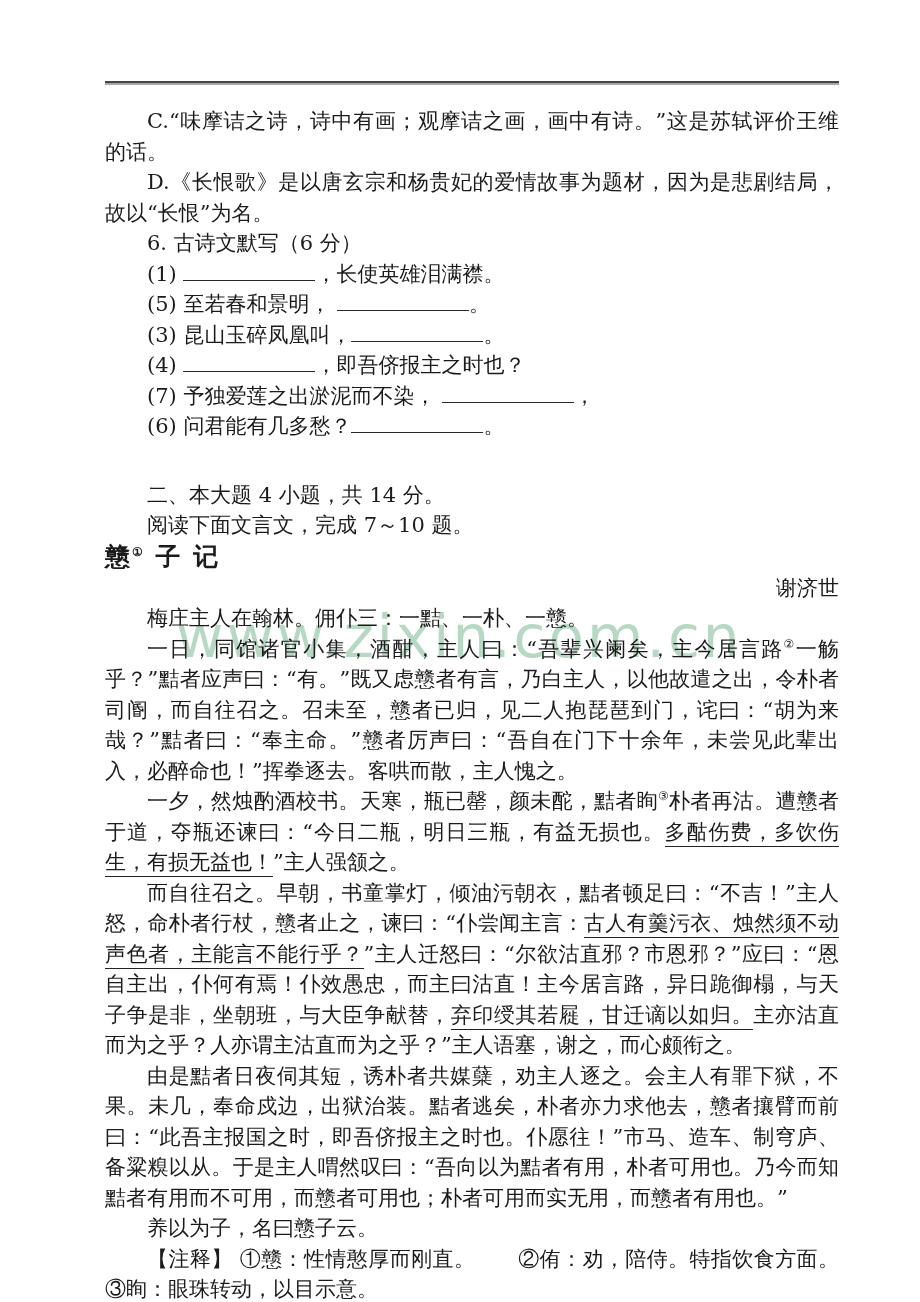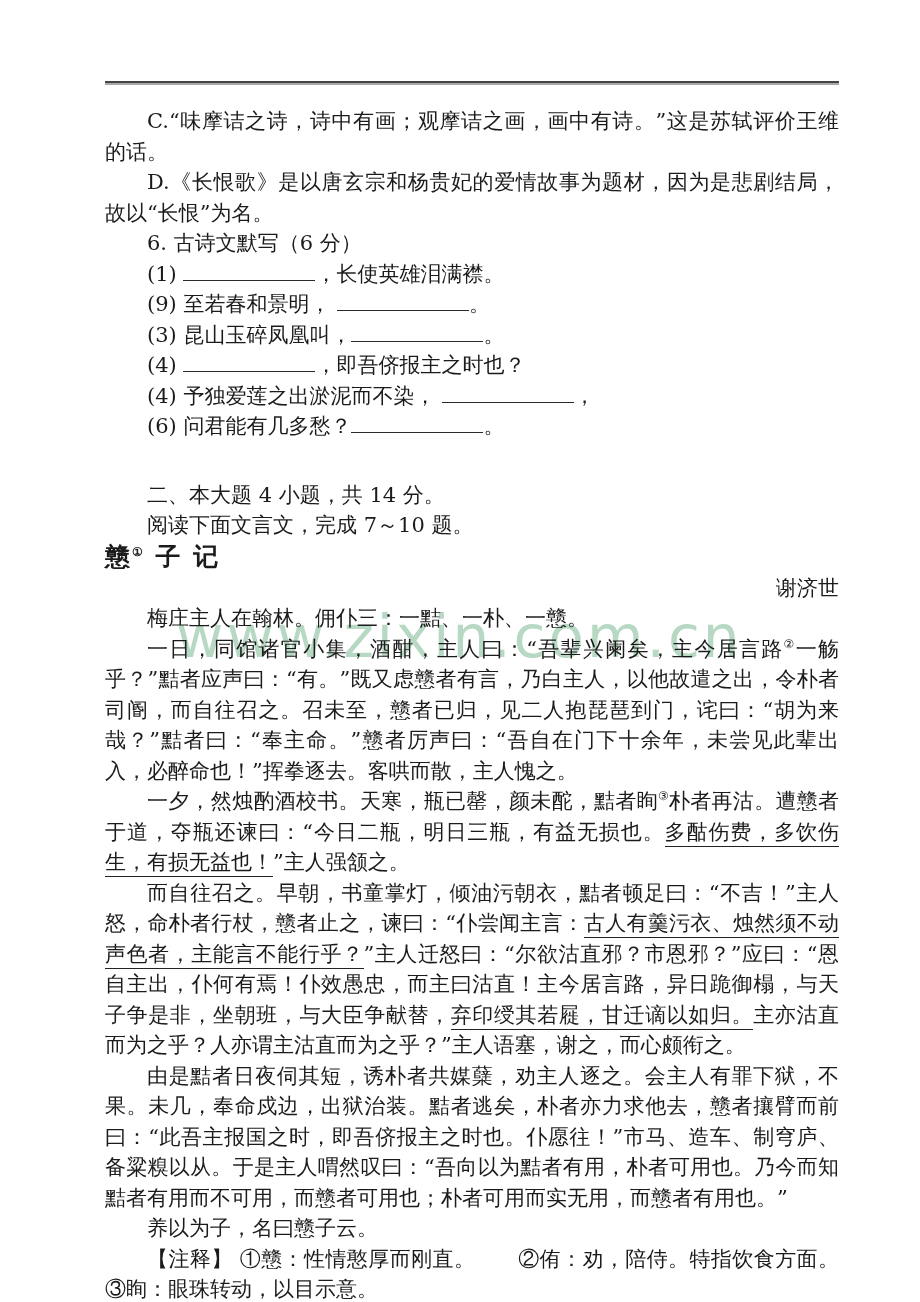--- a/index.html
+++ b/index.html
@@ -80,24 +80,24 @@
 <body>
 
 <div class="page">
   <div class="header-rule"></div>
   <div class="watermark">www.zixin.com.cn</div>
   <div class="content" id="doc-content">
       <p class="line kind-option"><span>C.“味摩诘之诗，诗中有画；观摩诘之画，画中有诗。”这是苏轼评价王维的话。</span></p>
       <p class="line kind-option"><span>D.《长恨歌》是以唐玄宗和杨贵妃的爱情故事为题材，因为是悲剧结局，故以“长恨”为名。</span></p>
       <p class="line kind-question"><span>6. 古诗文默写（6 分）</span></p>
       <p class="line kind-item"><span>(1) </span><span class="blank"></span><span>，长使英雄泪满襟。</span></p>
-      <p class="line kind-item"><span>(9) 至若春和景明， </span><span class="blank"></span><span>。</span></p>
+      <p class="line kind-item"><span>(5) 至若春和景明， </span><span class="blank"></span><span>。</span></p>
       <p class="line kind-item"><span>(3) 昆山玉碎凤凰叫，</span><span class="blank"></span><span>。</span></p>
       <p class="line kind-item"><span>(4) </span><span class="blank"></span><span>，即吾侪报主之时也？</span></p>
-      <p class="line kind-item"><span>(4) 予独爱莲之出淤泥而不染， </span><span class="blank"></span><span>，</span></p>
+      <p class="line kind-item"><span>(7) 予独爱莲之出淤泥而不染， </span><span class="blank"></span><span>，</span></p>
       <p class="line kind-item"><span>(6) 问君能有几多愁？</span><span class="blank"></span><span>。</span></p>
       <p class="line kind-section"><span>二、本大题 4 小题，共 14 分。</span></p>
       <p class="line kind-intro"><span>阅读下面文言文，完成 7～10 题。</span></p>
       <p class="line kind-title"><span>戆</span><sup class="note-ref">①</sup><span> 子 记</span></p>
       <p class="line kind-author"><span>谢济世</span></p>
       <p class="line kind-body"><span>梅庄主人在翰林。佣仆三：一黠、一朴、一戆。</span></p>
       <p class="line kind-body"><span>一日，同馆诸官小集，酒酣，主人曰：“吾辈兴阑矣，主今居言路</span><sup class="note-ref">②</sup><span>一觞乎？”黠者应声曰：“有。”既又虑戆者有言，乃白主人，以他故遣之出，令朴者司阍，而自往召之。召未至，戆者已归，见二人抱琵琶到门，诧曰：“胡为来哉？”黠者曰：“奉主命。”戆者厉声曰：“吾自在门下十余年，未尝见此辈出入，必醉命也！”挥拳逐去。客哄而散，主人愧之。</span></p>
       <p class="line kind-body"><span>一夕，然烛酌酒校书。天寒，瓶已罄，颜未酡，黠者眴</span><sup class="note-ref">③</sup><span>朴者再沽。遭戆者于道，夺瓶还谏曰：“今日二瓶，明日三瓶，有益无损也。</span><span class="u">多酤伤费，多饮伤生，有损无益也！</span><span>”主人强颔之。</span></p>
       <p class="line kind-body"><span>而自往召之。早朝，书童掌灯，倾油污朝衣，黠者顿足曰：“不吉！”主人怒，命朴者行杖，戆者止之，谏曰：“仆尝闻主言：</span><span class="u">古人有羹污衣、烛然须不动声色者，主能言不能行乎？</span><span>”主人迁怒曰：“尔欲沽直邪？市恩邪？”应曰：“恩自主出，仆何有焉！仆效愚忠，而主曰沽直！主今居言路，异日跪御榻，与天子争是非，坐朝班，与大臣争献替，</span><span class="u">弃印绶其若屣，甘迁谪以如归。</span><span>主亦沽直而为之乎？人亦谓主沽直而为之乎？”主人语塞，谢之，而心颇衔之。</span></p>
       <p class="line kind-body"><span>由是黠者日夜伺其短，诱朴者共媒蘖，劝主人逐之。会主人有罪下狱，不果。未几，奉命戍边，出狱治装。黠者逃矣，朴者亦力求他去，戆者攘臂而前曰：“此吾主报国之时，即吾侪报主之时也。仆愿往！”市马、造车、制穹庐、备粱糗以从。于是主人喟然叹曰：“吾向以为黠者有用，朴者可用也。乃今而知黠者有用而不可用，而戆者可用也；朴者可用而实无用，而戆者有用也。”</span></p>

